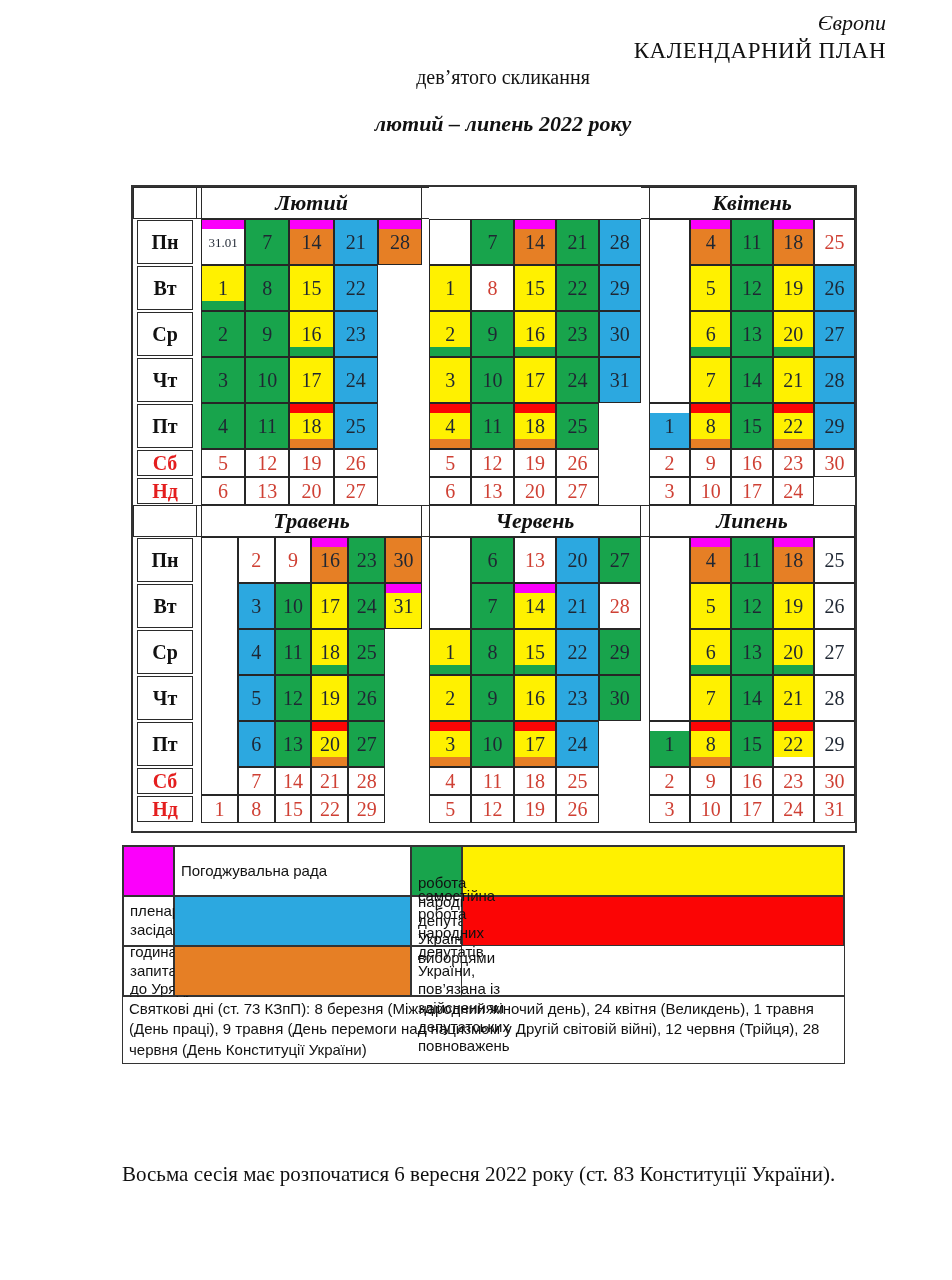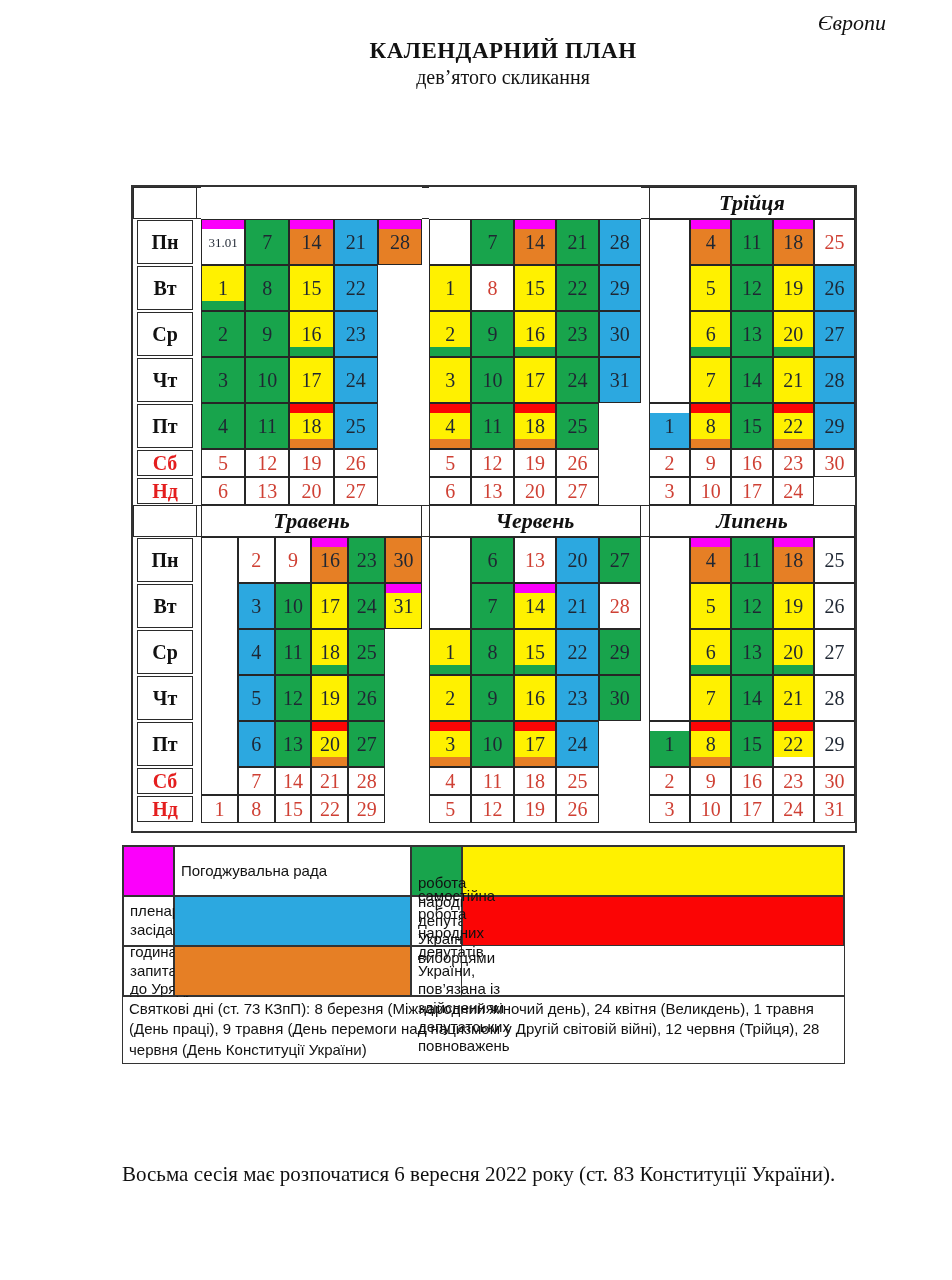--- a/index.html
+++ b/index.html
@@ -3,21 +3,21 @@
 <meta charset="utf-8">
 <style>
   html,body{margin:0;padding:0;background:#fff;}
   .page{position:relative;width:952px;height:1280px;background:#fff;overflow:hidden;
         font-family:"Liberation Serif",serif;color:#111;}
   *{box-sizing:border-box;}
 
   
   .proekt{position:absolute;top:10px;right:66px;font-style:italic;font-size:22px;}
   .hdr{position:absolute;left:120px;top:38px;width:766px;text-align:center;}
-  .hdr .t1{font-weight:bold;font-size:23px;letter-spacing:.5px;}
+  .hdr .t1{font-weight:normal;font-size:23px;letter-spacing:.5px;text-align:right;}
   .hdr .t2{font-size:20px;margin-top:6px;}
   .hdr .t3{font-size:20px;margin-top:2px;}
   .hdr .t4{font-weight:bold;font-style:italic;font-size:22px;margin-top:22px;}
 
   
   .cal-table{position:absolute;left:131px;top:185px;width:726px;height:648px;
     border:2px solid #333;background:#fff;display:grid;
     grid-template-columns:64px 4px 221px 7px 212px 8px 206px;
     grid-template-rows:32px 46px 46px 46px 46px 46px 28px 28px 32px 46px 46px 46px 46px 46px 28px 28px 8px;}
   .corner{border:1.5px solid #2a2a2a;}
@@ -57,28 +57,30 @@
 </head>
 <body>
 
 <div class="page">
 
   <div class="proekt">Європи</div>
 
   <div class="hdr">
     <div class="t1">КАЛЕНДАРНИЙ ПЛАН</div>
     <div class="t3">дев’ятого скликання</div>
+    <div class="t4">лютий – липень 2022 року</div>
   </div>
 
   <div class="cal-table" id="calTable">
     <div class="corner" style="grid-area:1/1"></div>
     <div class="gutline" style="grid-area:1/2"></div>
+    <div class="mtitle" style="grid-area:1/3">Лютий</div>
     <div class="gutline" style="grid-area:1/4"></div>
     <div class="gutline" style="grid-area:1/6"></div>
-    <div class="mtitle" style="grid-area:1/7">Трійця</div>
+    <div class="mtitle" style="grid-area:1/7">Квітень</div>
 
     <div class="mgrid" style="grid-area: 2 / 3 / span 7; grid-template-columns: repeat(5, 1fr);" id="m0">
         <div class="cell" style="grid-area: 1 / 1 / span 1;">
           <div class="strip" style="background: rgb(251, 0, 251);"></div>
           <div class="mid" style="background: rgb(255, 255, 255);">
             <span class="num sm">31.01</span>
           </div>
           <div class="strip" style="background: rgb(255, 255, 255);"></div>
         </div>
         <div class="cell" style="grid-area: 2 / 1 / span 1;">

